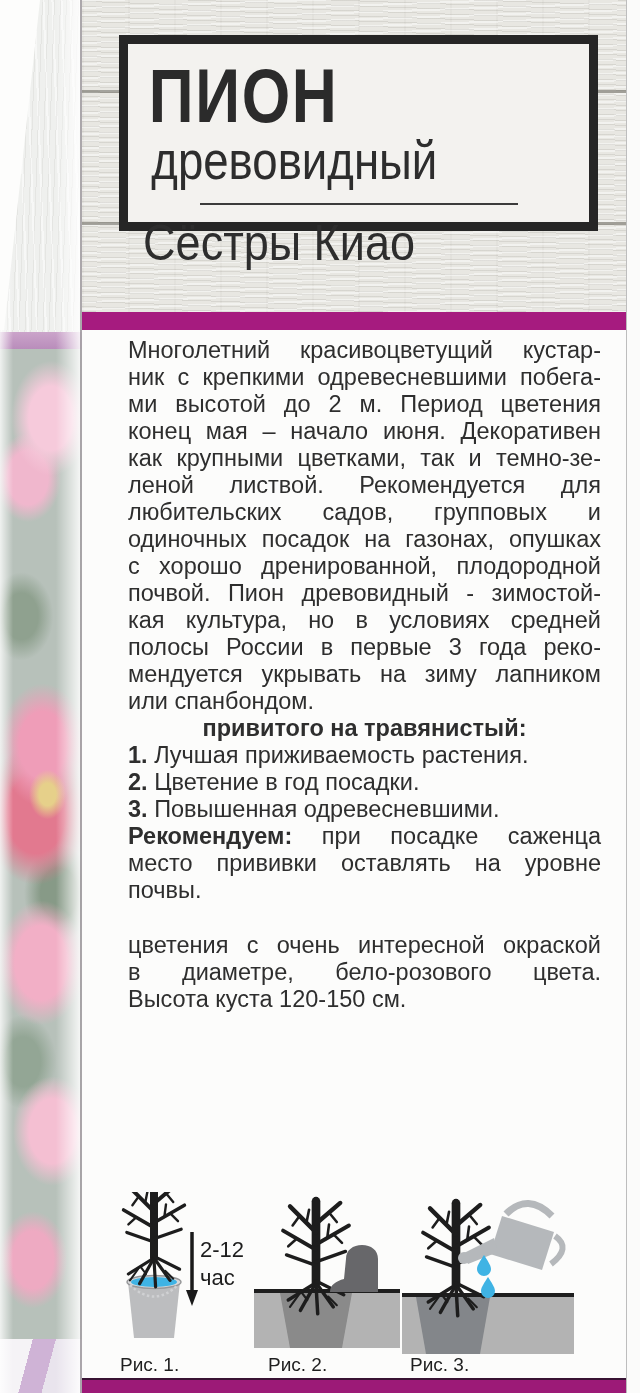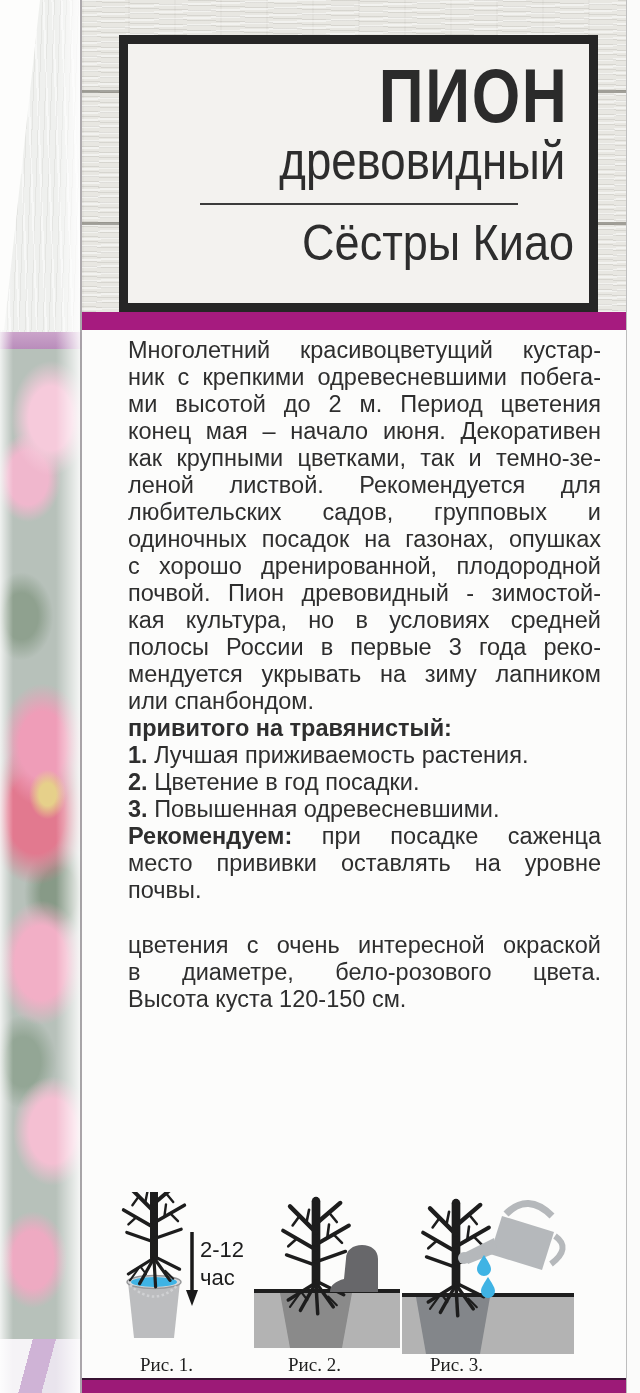--- a/index.html
+++ b/index.html
@@ -42,48 +42,48 @@
   
   .front{position:absolute;left:82px;top:0;width:545px;height:1393px;background:#fcfcfb;}
   .wood-top{position:absolute;left:0;top:0;width:545px;height:312px;
       background-color:#e8e7e2;
       background-image:
         repeating-linear-gradient(2deg,  rgba(125,122,112,.16) 0 1px, transparent 1px 5px),
         repeating-linear-gradient(178deg, rgba(255,255,255,.45) 0 2px, transparent 2px 7px),
         repeating-linear-gradient(90deg, rgba(125,122,112,.05) 0 2px, transparent 2px 46px);}
   .plank-gap{position:absolute;left:0;width:545px;height:3px;background:rgba(100,98,90,.55);}
 
-  .title-box{position:absolute;left:37px;top:35px;width:479px;height:277px;
+  .title-box{position:absolute;left:37px;top:35px;width:479px;height:196px;
       box-sizing:border-box;border:9px solid #262626;background:#f3f2ef;
-      text-align:right;}
+      text-align:left;}
   .t-main{margin-top:14px;font-size:76px;line-height:1.0;font-weight:bold;
       letter-spacing:2px;color:#2b2b2b;display:inline-block;transform:scaleX(.82);}
   .t-sub{margin-top:0;font-size:53px;line-height:1.0;color:#2d2d2d;
       display:inline-block;transform:scaleX(.86);}
   .t-rule{width:318px;height:2px;background:#3b3b3b;margin:16px auto 13px auto;}
   .t-var{font-size:50px;line-height:1.0;color:#2d2d2d;display:inline-block;transform:scaleX(.9);}
   .tb-row{line-height:0;}
 
   .stripe-top{position:absolute;left:0;top:312px;width:545px;height:18px;background:#a61b7f;}
   .stripe-bottom{position:absolute;left:0;top:1378px;width:545px;height:15px;
       background:#9c1a77;border-top:2px solid #381233;box-sizing:content-box;}
 
   
   .text-block{position:absolute;left:0;top:330px;width:545px;box-sizing:border-box;
       padding:7px 26px 0 46px;color:#2e2e2e;font-size:23.5px;line-height:27px;}
   .jl{text-align:justify;text-align-last:justify;white-space:nowrap;}
   .ll{text-align:left;}
-  .bold{font-weight:bold;}
+  .bold{font-weight:bold;text-align:center;}
   .variety-para{margin-top:28px;}
 
   
   .figures{position:absolute;left:0;top:1192px;width:545px;height:186px;}
   .fig{position:absolute;top:0;}
-  .fig-caption{position:absolute;bottom:2px;font-family:Liberation Serif, serif;
-      font-size:19px;color:#1f1f1f;margin-left:20px;}
+  .fig-caption{position:absolute;bottom:2px;font-family:Liberation Sans, sans-serif;
+      font-size:19px;color:#1f1f1f;}
   .soak{position:absolute;left:102px;top:44px;font-family:Liberation Sans, sans-serif;
       font-size:22px;line-height:1.25;color:#1d1d1d;}
 </style>
 </head>
 <body>
 
 <div class="page">
 
   <svg width="0" height="0" style="position:absolute" aria-hidden="true">
     <defs>

